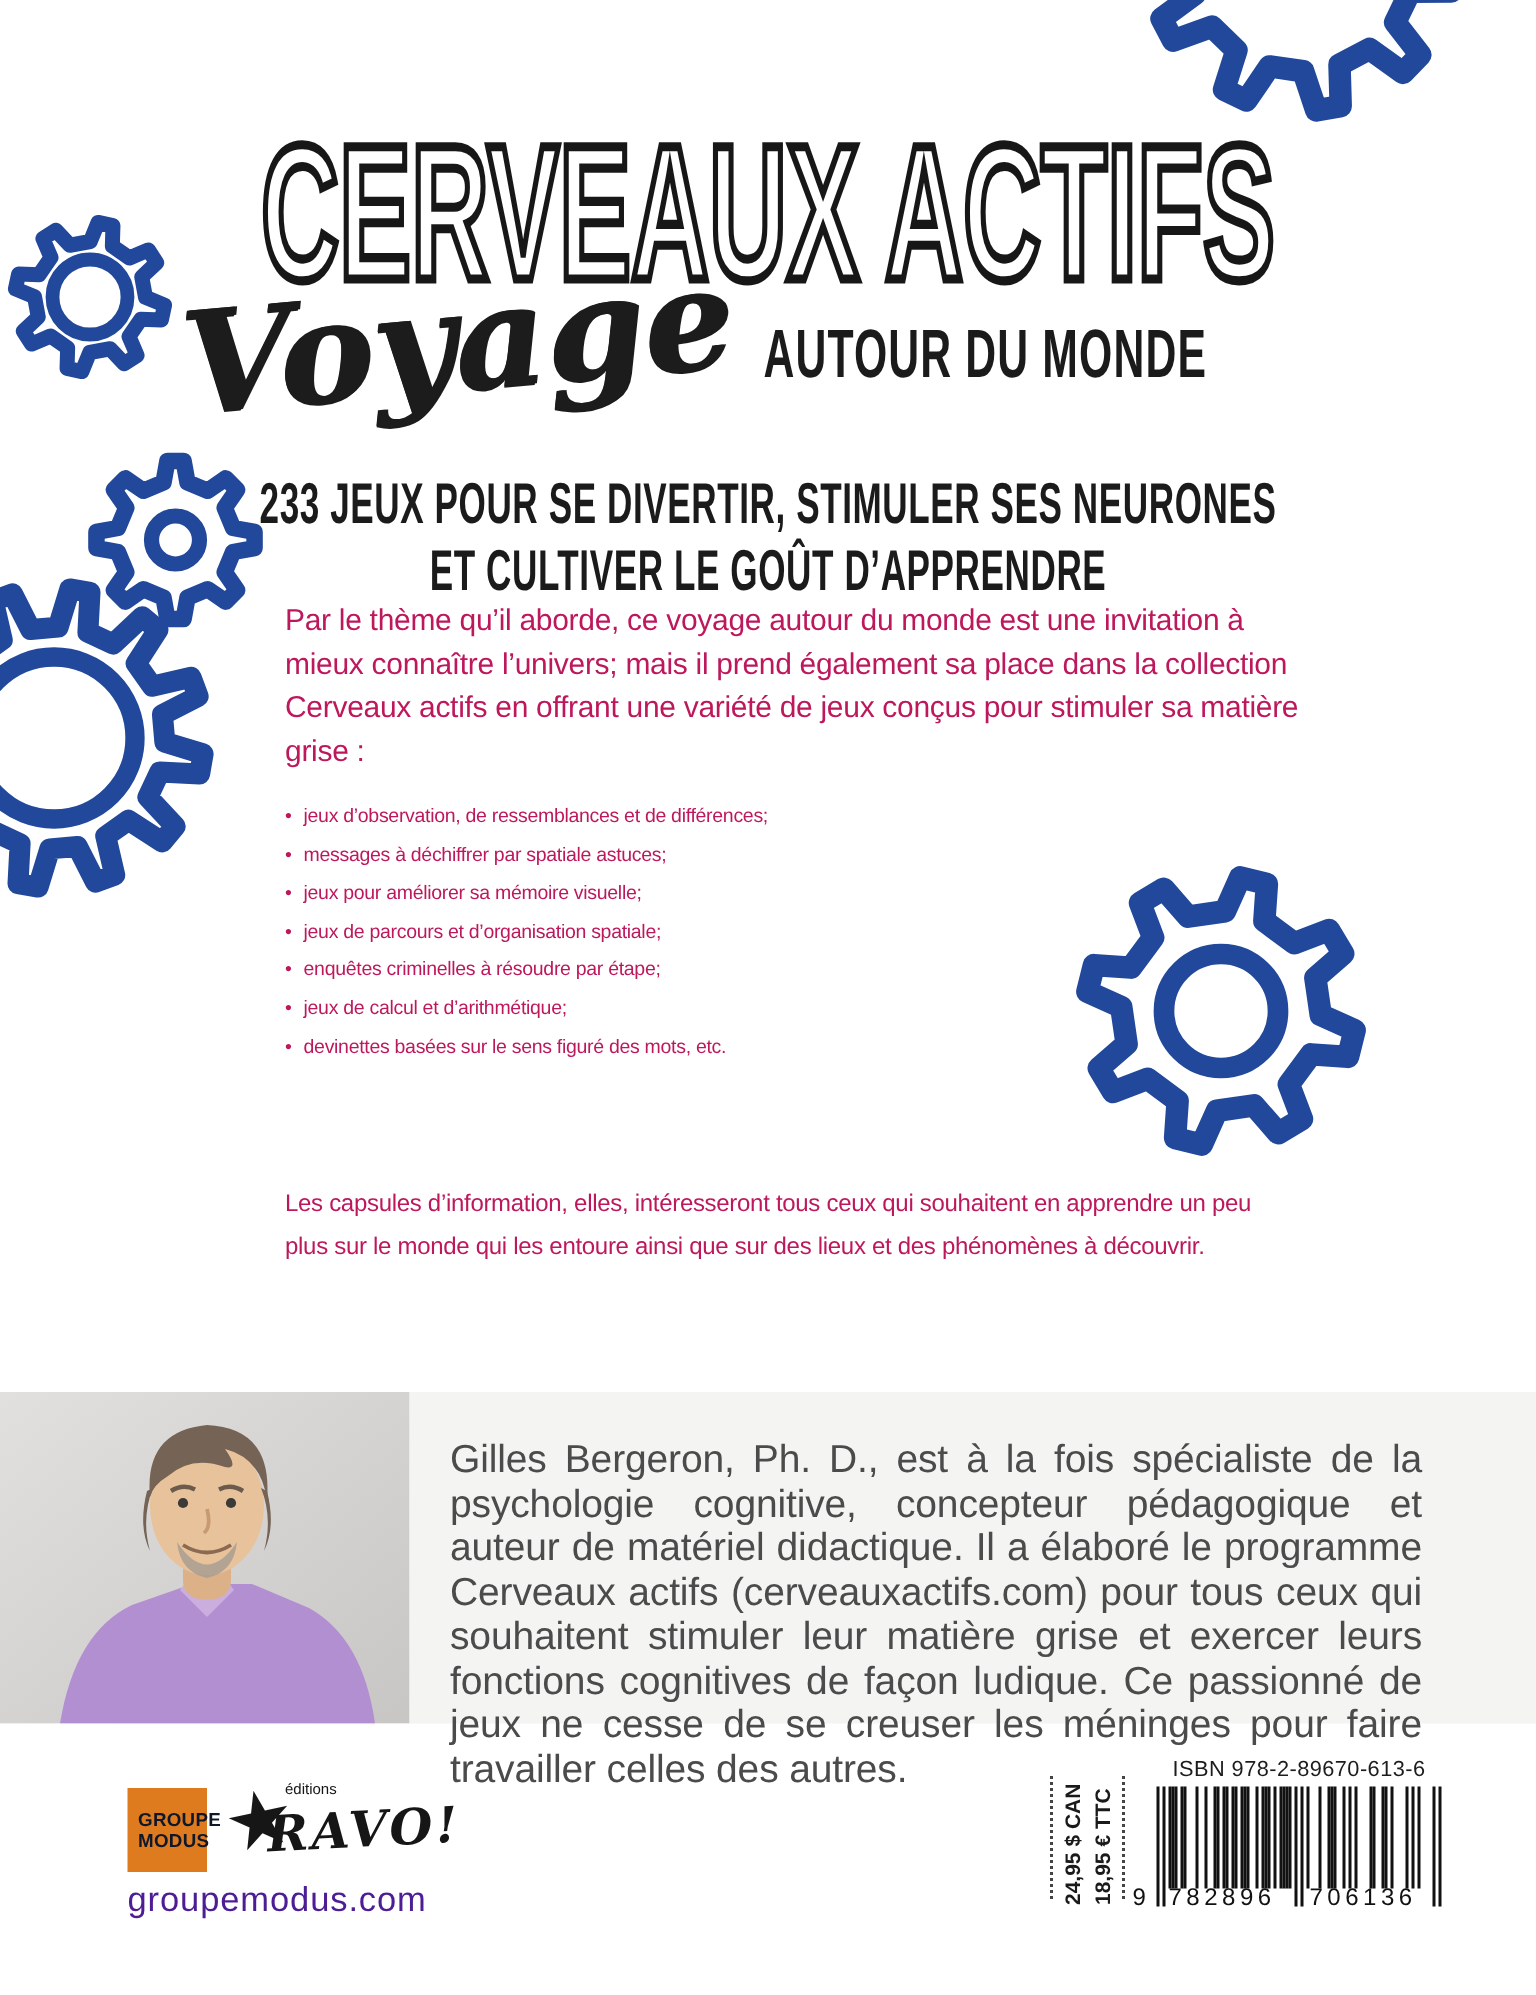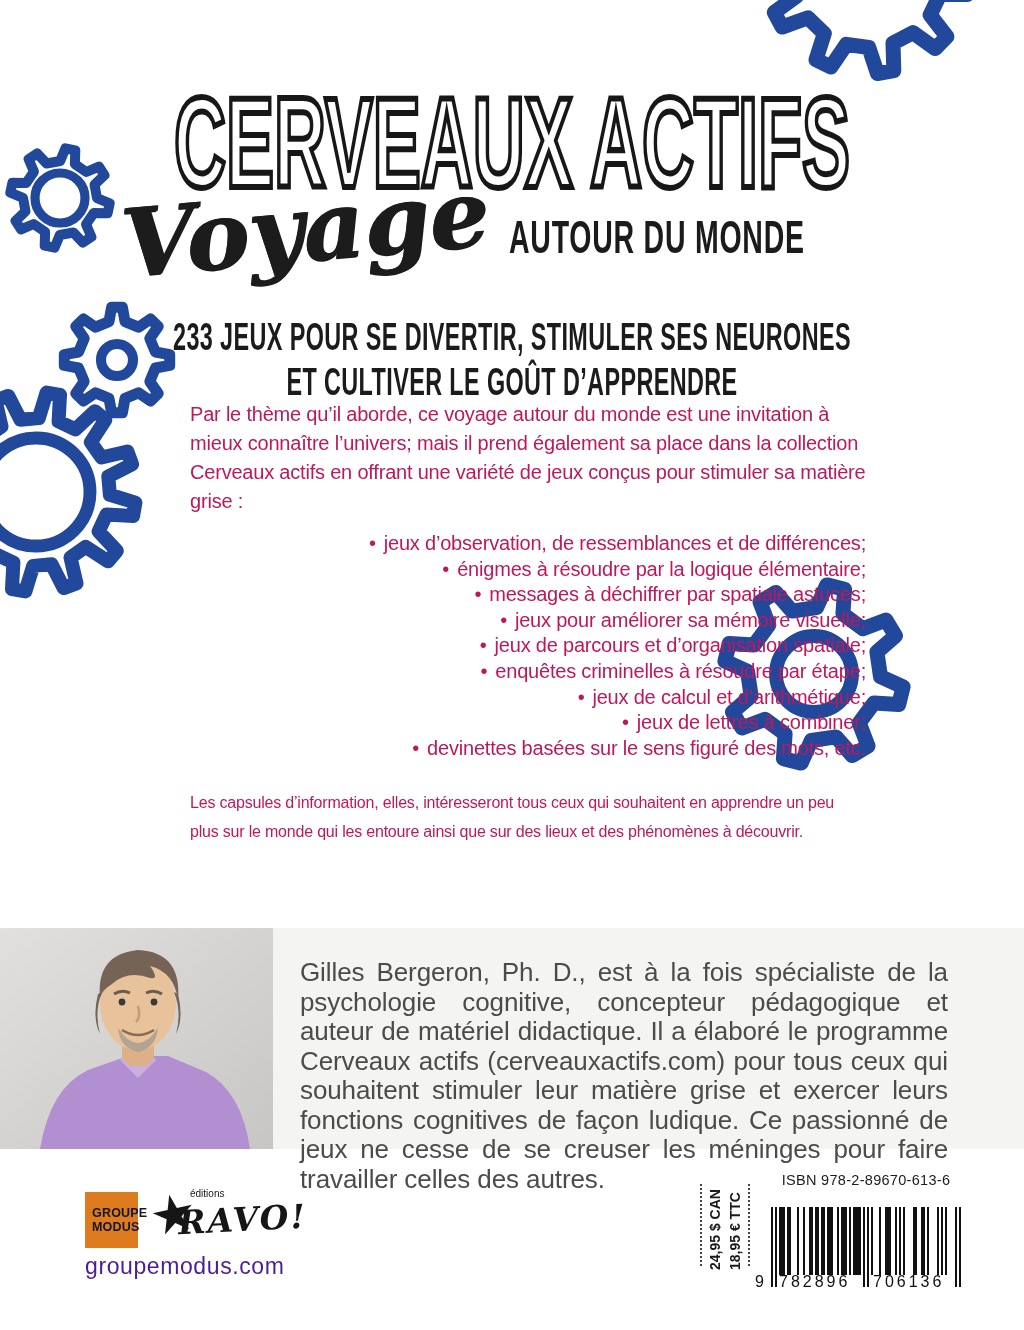--- a/index.html
+++ b/index.html
@@ -22,21 +22,21 @@
       text-shadow:1.6px 0 0 currentColor, 0 1px 0 currentColor;}
   .series-suffix{margin-top:44px;font-weight:bold;font-size:38px;color:#1b1b1b;
       transform:scale(0.75,1.2);transform-origin:0 0;white-space:nowrap;letter-spacing:1px;}
   .tagline{position:absolute;top:314px;left:0;right:0;text-align:center;
       font-weight:bold;font-size:30px;line-height:35px;color:#1b1b1b;
       transform:scale(0.78,1.28);transform-origin:50% 0;letter-spacing:0.5px;}
 
   
   .copy{position:absolute;left:190px;width:676px;color:#be185d;}
   .intro{top:400px;font-size:20px;line-height:29px;letter-spacing:-0.2px;}
-  .bullets{top:531px;list-style:none;margin:0;padding:0;font-size:20px;line-height:25.6px;letter-spacing:-0.2px;text-align:right;}
+  .bullets{top:531px;list-style:none;margin:0;padding:0;font-size:13px;line-height:25.6px;letter-spacing:-0.2px;}
   .bullets li{white-space:nowrap;}
   .dot{margin-right:8px;}
   .outro{top:788px;font-size:16px;line-height:29px;letter-spacing:-0.2px;}
 
   
   .author-band{position:absolute;left:0;top:928px;width:1024px;height:221px;background:#f4f4f2;}
   .author-photo{position:absolute;left:0;top:0;width:273px;height:221px;display:block;}
   .author-bio{position:absolute;left:300px;top:30px;width:648px;font-size:26px;
       line-height:29.5px;color:#4b4b4b;text-align:justify;letter-spacing:-0.1px;}
 
@@ -51,21 +51,21 @@
       font-weight:bold;font-size:33px;letter-spacing:2px;transform:rotate(-3deg);}
   .website{position:absolute;left:85px;top:1253px;font-size:23px;color:#4c1d95;letter-spacing:0.6px;}
 
   
   .trim-dots{position:absolute;top:1184px;height:82px;width:0;border-left:2px dotted #444;}
   .dots-a{left:700px;} .dots-b{left:748px;}
   .price-rot{position:absolute;left:683px;top:1204px;width:88px;height:44px;
       transform:rotate(-90deg);transform-origin:50% 50%;
       font-size:14px;font-weight:bold;line-height:20px;color:#1a1a1a;text-align:left;white-space:nowrap;}
   .barcode{position:absolute;left:770px;top:1172px;width:192px;}
-  .isbn{font-size:14.5px;color:#1c1c1c;text-align:center;letter-spacing:0.3px;margin-bottom:19px;}
+  .isbn{font-size:14.5px;color:#1c1c1c;text-align:center;letter-spacing:0.3px;margin-bottom:3px;}
   .bars{position:relative;height:100px;width:190px;margin:0 auto;}
   .bars span{display:inline-block;width:2px;vertical-align:top;}
   .bars .b1{background:#111;} .bars .b0{background:transparent;}
   .bars .h-norm{height:68px;} .bars .h-guard{height:80px;}
   .bc-digit{position:absolute;top:66px;font-size:16px;color:#111;background:transparent;}
   .bc-d0{left:-16px;} .bc-d1{left:8px;width:82px;text-align:center;letter-spacing:3px;}
   .bc-d2{left:102px;width:82px;text-align:center;letter-spacing:3px;}
 </style>
 </head>
 <body>
@@ -105,27 +105,25 @@
 
     <div class="tagline">
       <div>233 JEUX POUR SE DIVERTIR, STIMULER SES NEURONES</div>
       <div>ET CULTIVER LE GOÛT D’APPRENDRE</div>
     </div>
 
     <p class="copy intro" style="position:absolute;margin:0;">Par le thème qu’il aborde, ce voyage autour du monde est une invitation à mieux connaître l’univers; mais il prend également sa place dans la collection Cerveaux actifs en offrant une variété de jeux conçus pour stimuler sa matière grise :</p>
 
     <ul class="copy bullets" style="position:absolute;">
         <li><span class="dot">•</span><span>jeux d’observation, de ressemblances et de différences;</span></li>
-        <li><span class="dot">•</span><span>énigmes à résoudre par la logique élémentaire;</span></li>
         <li><span class="dot">•</span><span>messages à déchiffrer par spatiale astuces;</span></li>
         <li><span class="dot">•</span><span>jeux pour améliorer sa mémoire visuelle;</span></li>
         <li><span class="dot">•</span><span>jeux de parcours et d’organisation spatiale;</span></li>
         <li><span class="dot">•</span><span>enquêtes criminelles à résoudre par étape;</span></li>
         <li><span class="dot">•</span><span>jeux de calcul et d’arithmétique;</span></li>
-        <li><span class="dot">•</span><span>jeux de lettres à combiner;</span></li>
         <li><span class="dot">•</span><span>devinettes basées sur le sens figuré des mots, etc.</span></li>
       </ul>
 
     <p class="copy outro" style="position:absolute;margin:0;">Les capsules d’information, elles, intéresseront tous ceux qui souhaitent en apprendre un peu plus sur le monde qui les entoure ainsi que sur des lieux et des phénomènes à découvrir.</p>
 
     <div class="author-band">
       <svg class="author-photo" viewBox="0 0 273 221">
         <defs>
           <linearGradient id="pbg" x1="0" y1="0" x2="1" y2="1">
             <stop offset="0" stop-color="#e2e0df"></stop>

